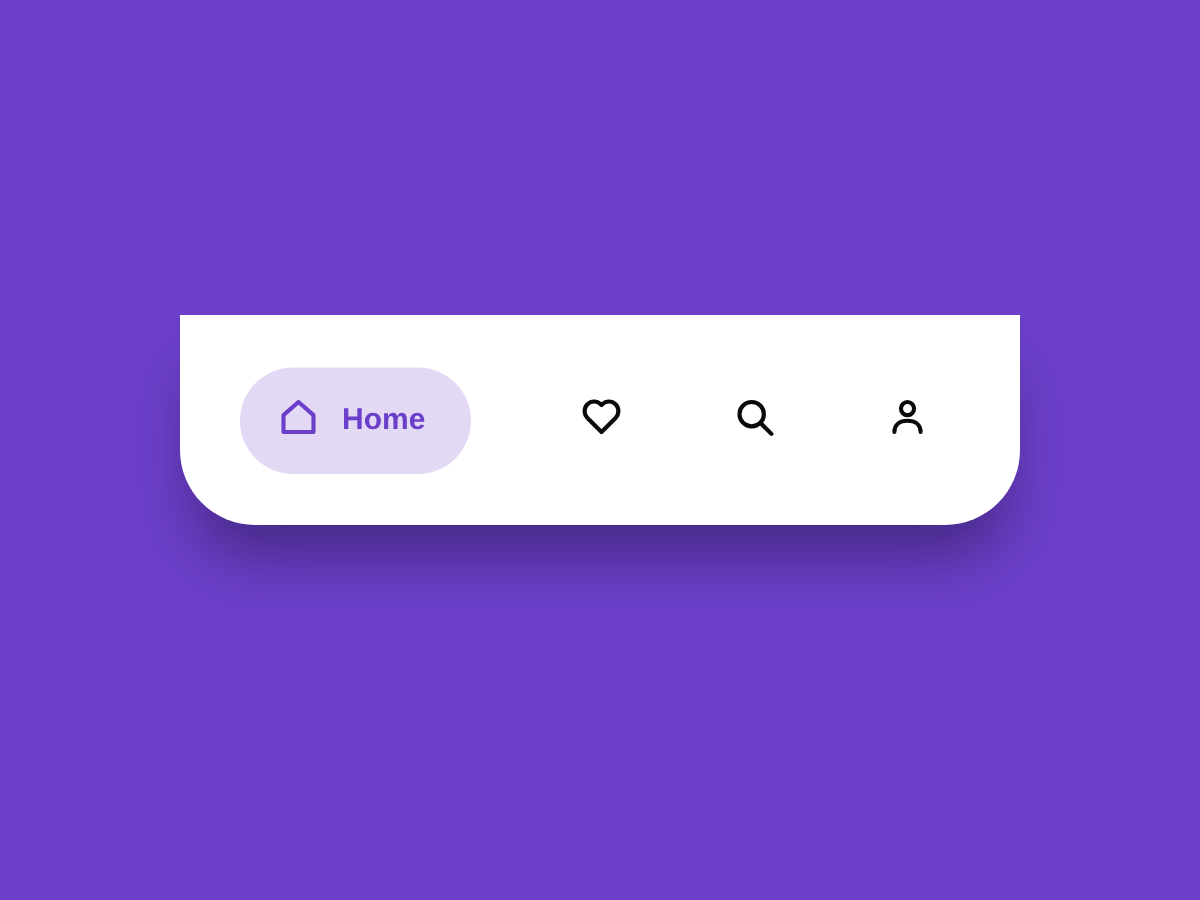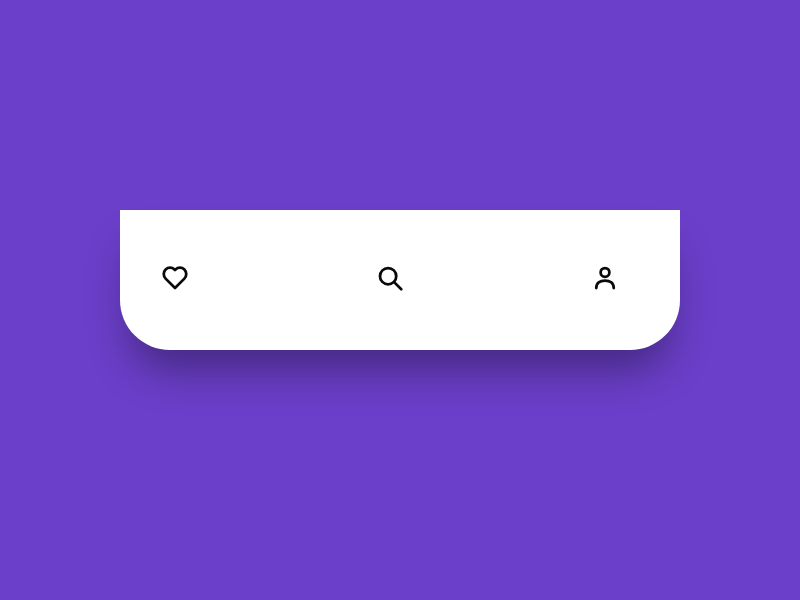--- a/index.html
+++ b/index.html
@@ -58,20 +58,28 @@
       fill: none;
       stroke-linecap: round;
       stroke-linejoin: round;
     }
   </style>
 </head>
 <body>
 
 <div class="nav-container">
 
+  <div class="nav-item active">
+    <span>
+      <svg class="icon-svg" viewBox="0 0 24 24">
+        <path d="M4 11 L12 4 L20 11 L20 20 L4 20 Z"></path>
+      </svg>
+    </span>
+    <span class="nav-label">Home</span>
+  </div>
 
   <div class="nav-item">
     <span>
       <svg class="icon-svg" viewBox="0 0 24 24">
         <path d="M12 20 L4.5 12.5 C2.5 10.5 2.5 7.2 4.5 5.2 C6.5 3.2 9.6 3.2 11.6 5.2 L12 5.6 L12.4 5.2 C14.4 3.2 17.5 3.2 19.5 5.2 C21.5 7.2 21.5 10.5 19.5 12.5 Z"></path>
       </svg>
     </span>
   </div>
 
   <div class="nav-item">

